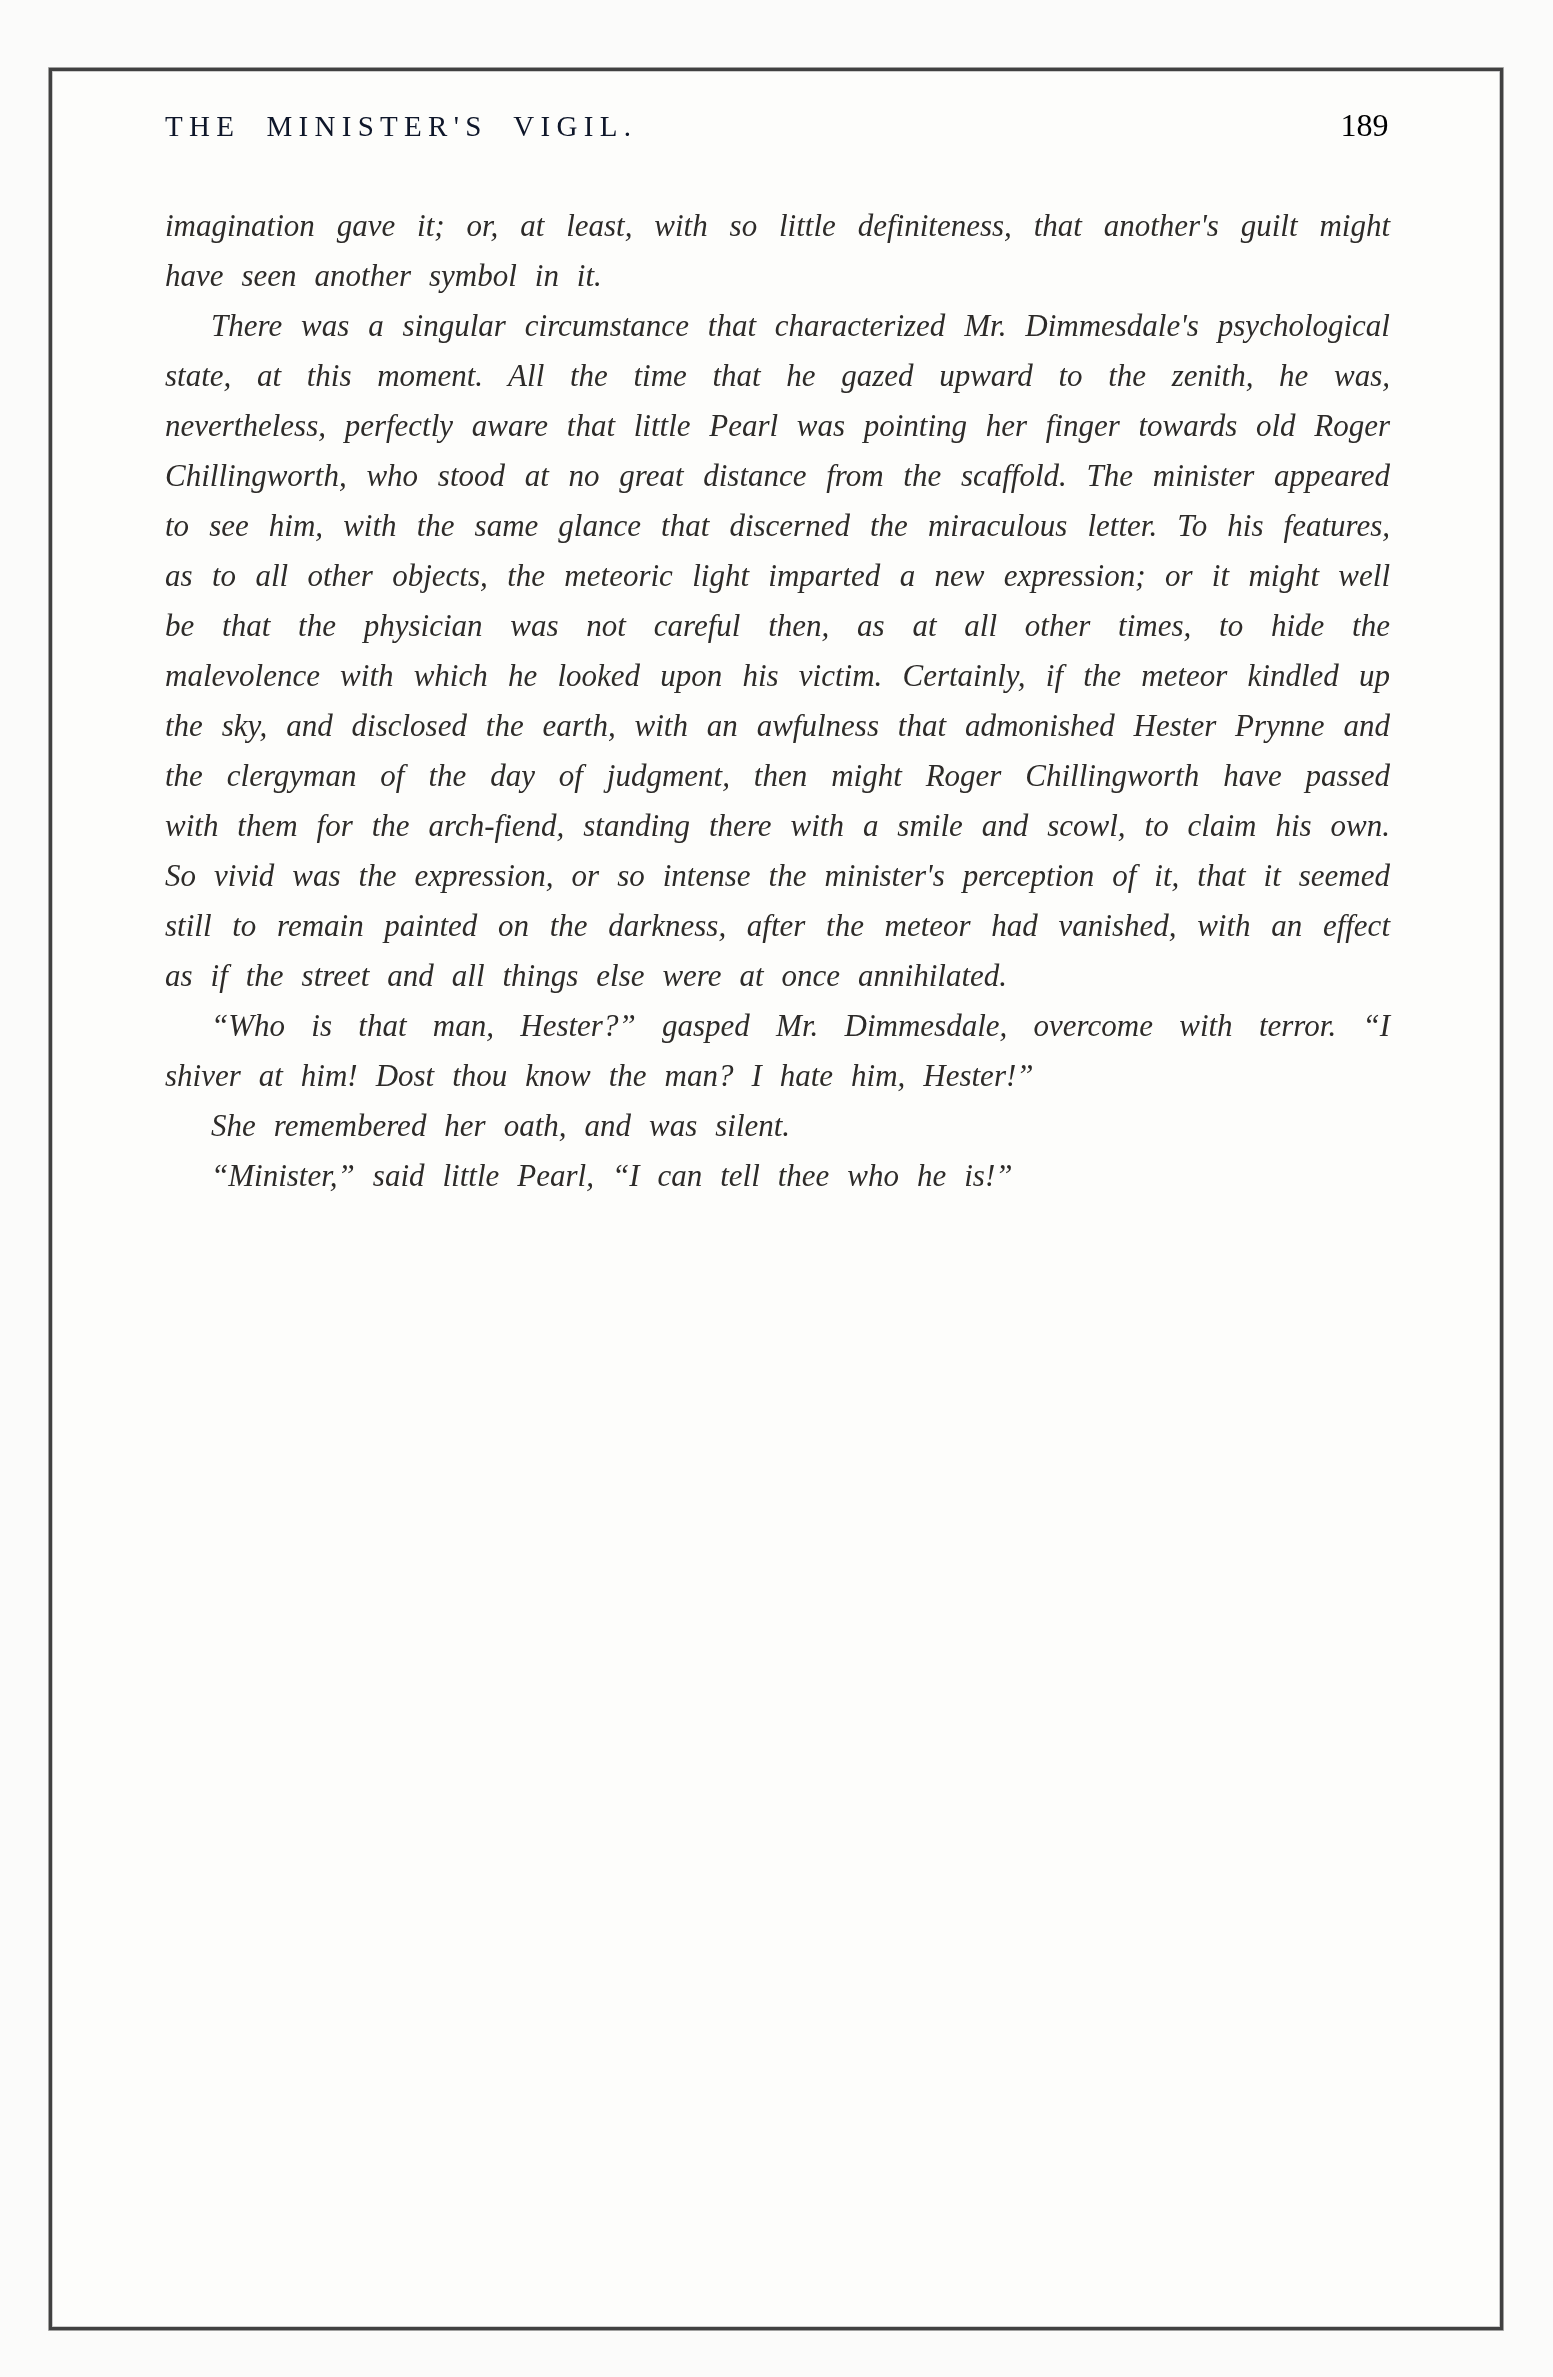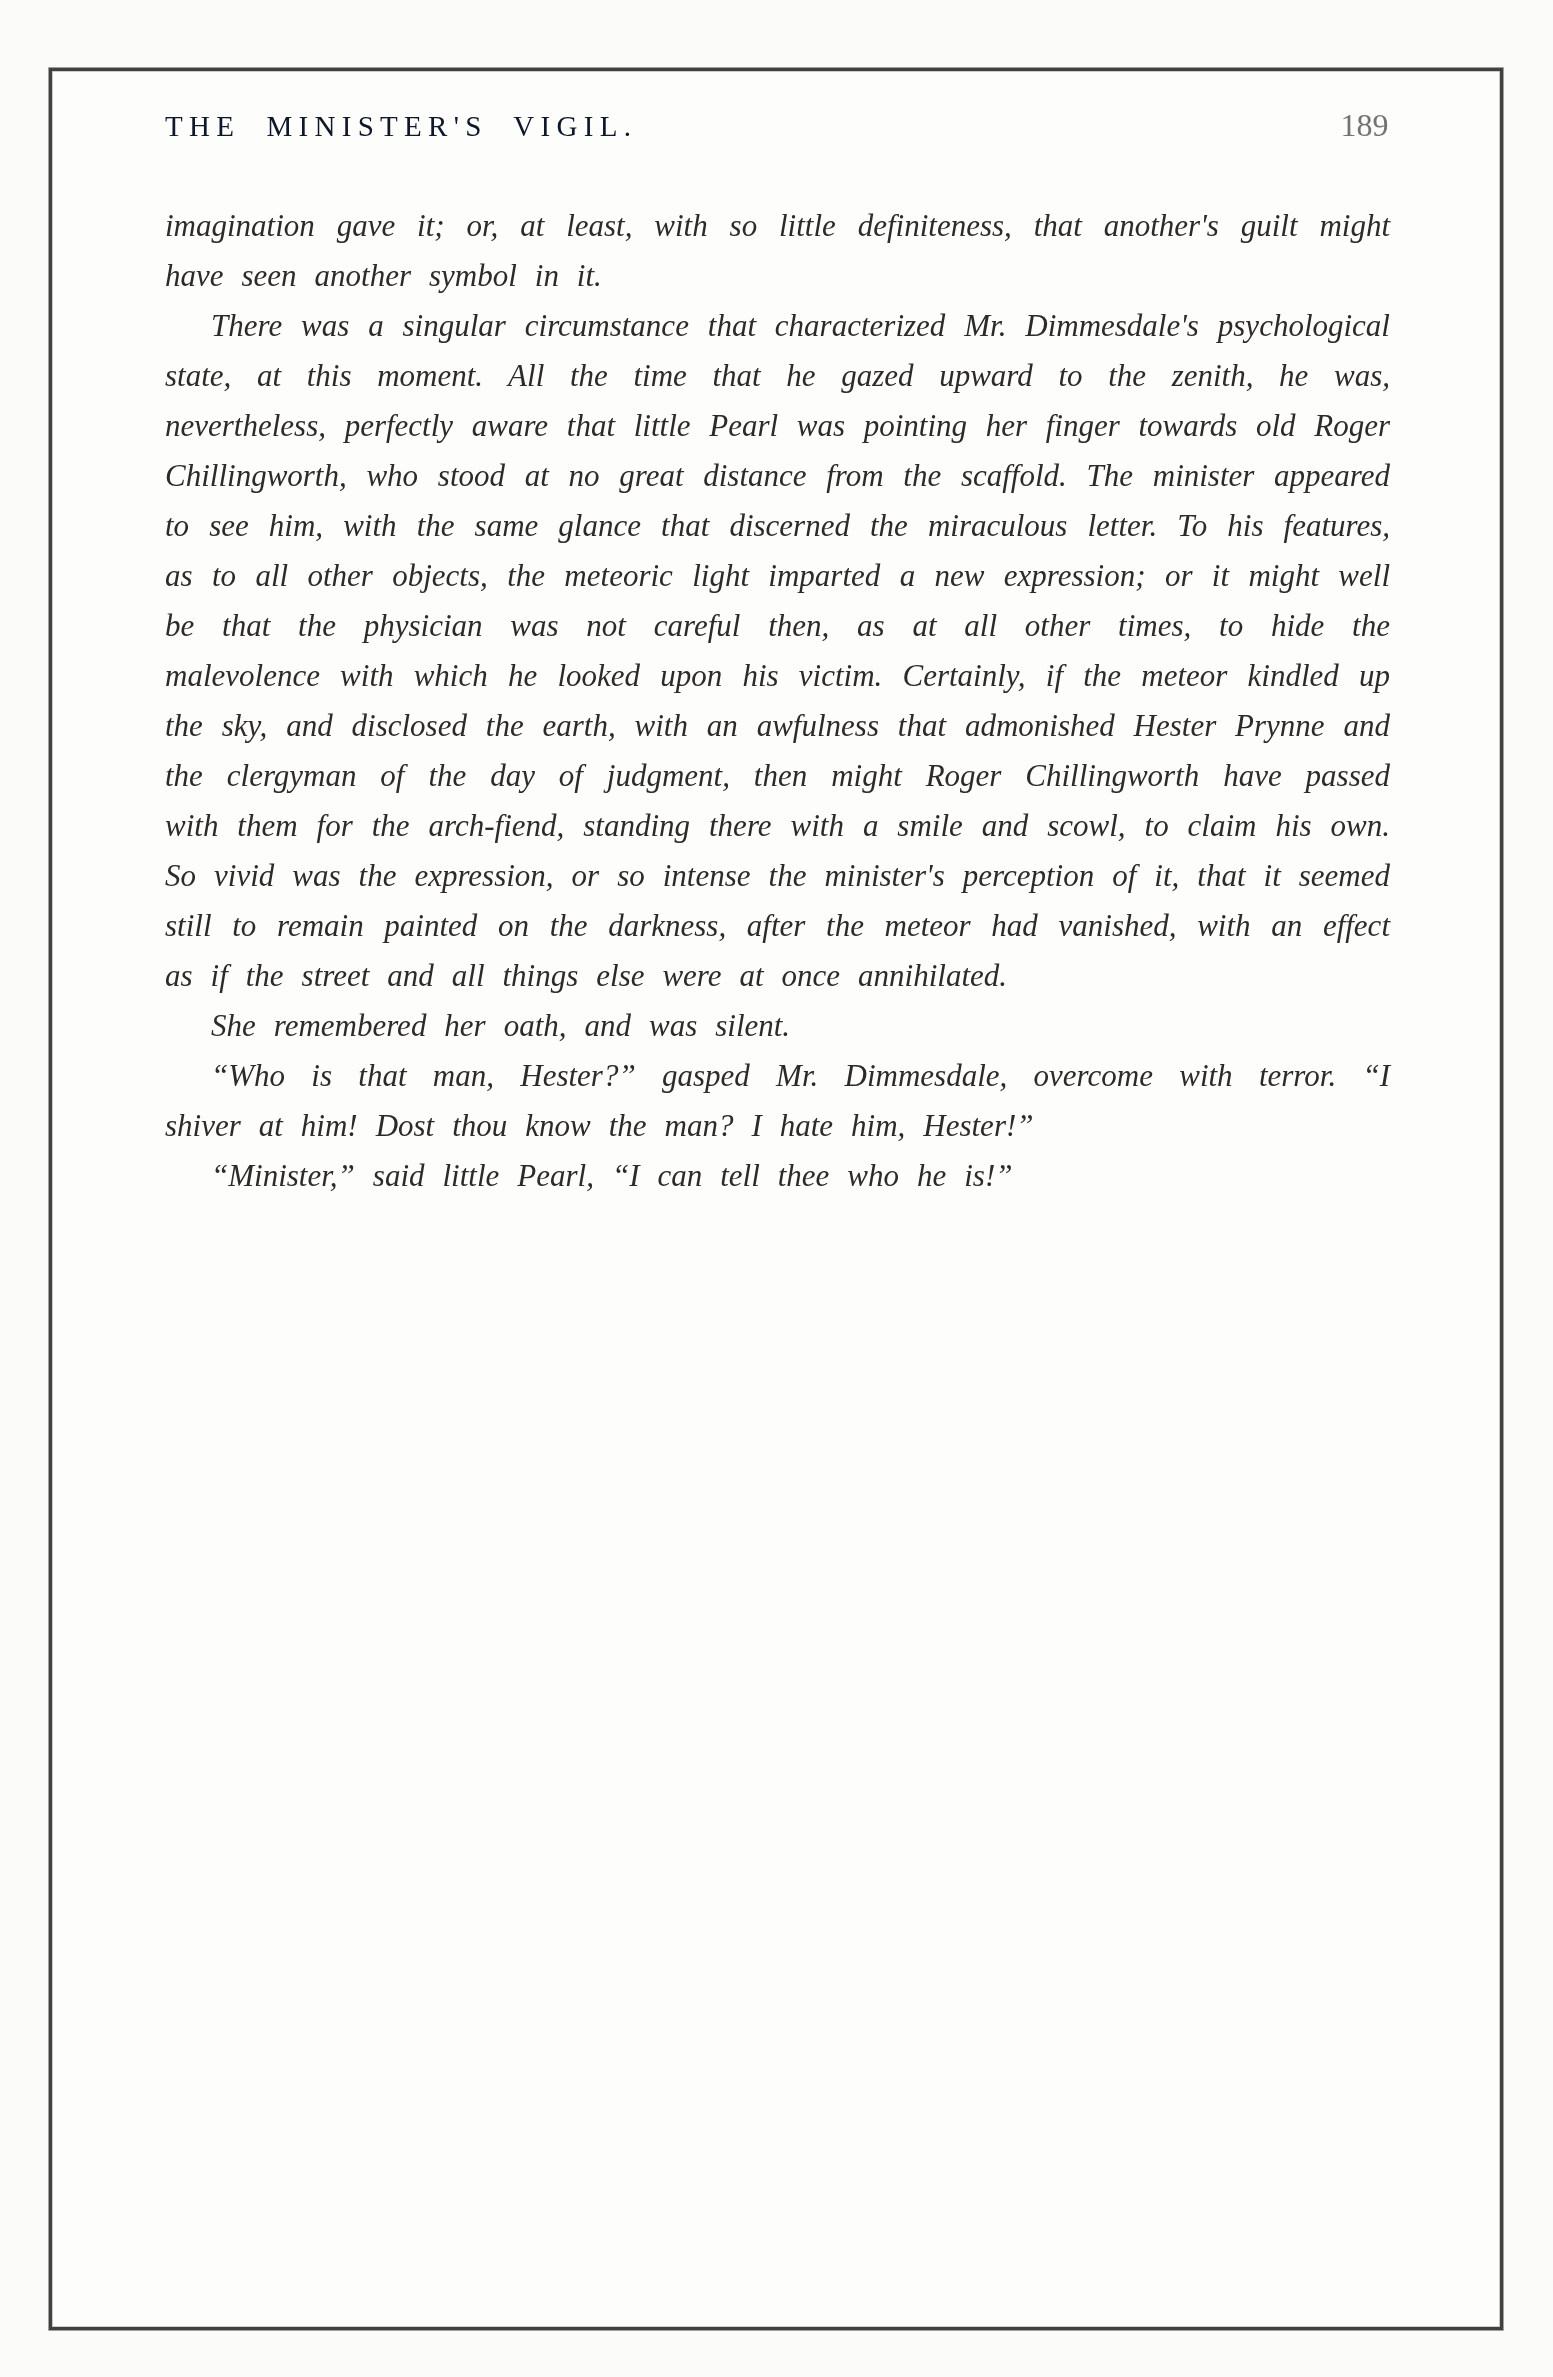--- a/index.html
+++ b/index.html
@@ -39,21 +39,21 @@
     font-size: 29px;
     letter-spacing: 6.3px;
     word-spacing: 12.6px;
     color: #0f172a;
   }
   .page-number {
     position: absolute;
     right: 1.6px;
     top: -3.1px;
     font-size: 32px;
-    color: #737373;
+    color: #000000;
   }
   .text-body {
     color: #2d2b29;
     font-size: 31px;
     line-height: 50px;
     text-align: justify;
     font-style: italic;
   }
   .para {
     margin: 0;
@@ -70,19 +70,19 @@
 <div class="page-frame">
 
   <div class="page-header">
     <div class="page-title">THE MINISTER'S VIGIL.</div>
     <div class="page-number">189</div>
   </div>
 
   <div class="text-body">
     <p class="para no-indent">imagination gave it; or, at least, with so little definiteness, that another's guilt might have seen another symbol in it.</p>
     <p class="para">There was a singular circumstance that characterized Mr. Dimmesdale's psychological state, at this moment. All the time that he gazed upward to the zenith, he was, nevertheless, perfectly aware that little Pearl was pointing her finger towards old Roger Chillingworth, who stood at no great distance from the scaffold. The minister appeared to see him, with the same glance that discerned the miraculous letter. To his features, as to all other objects, the meteoric light imparted a new expression; or it might well be that the physician was not careful then, as at all other times, to hide the malevolence with which he looked upon his victim. Certainly, if the meteor kindled up the sky, and disclosed the earth, with an awfulness that admonished Hester Prynne and the clergyman of the day of judgment, then might Roger Chillingworth have passed with them for the arch-fiend, standing there with a smile and scowl, to claim his own. So vivid was the expression, or so intense the minister's perception of it, that it seemed still to remain painted on the darkness, after the meteor had vanished, with an effect as if the street and all things else were at once annihilated.</p>
+    <p class="para">“Who is that man, Hester?” gasped Mr. Dimmesdale, overcome with terror. “I shiver at him! Dost thou know the man? I hate him, Hester!”</p>
     <p class="para">She remembered her oath, and was silent.</p>
-    <p class="para">“Who is that man, Hester?” gasped Mr. Dimmesdale, overcome with terror. “I shiver at him! Dost thou know the man? I hate him, Hester!”</p>
     <p class="para">“Minister,” said little Pearl, “I can tell thee who he is!”</p>
   </div>
 
 </div>
 
 
 </body></html>

